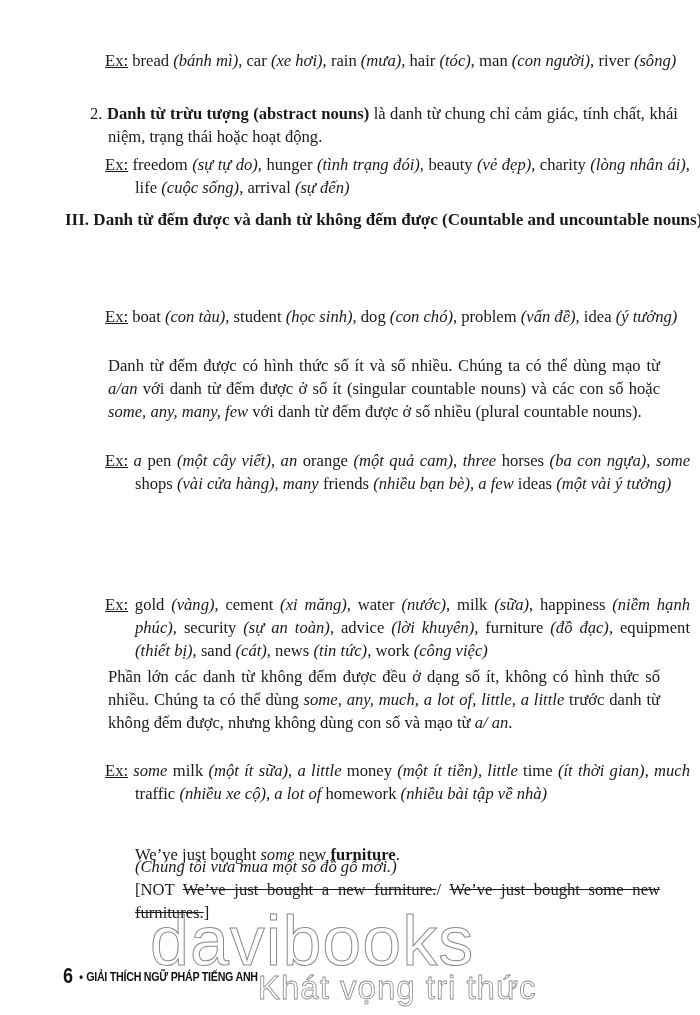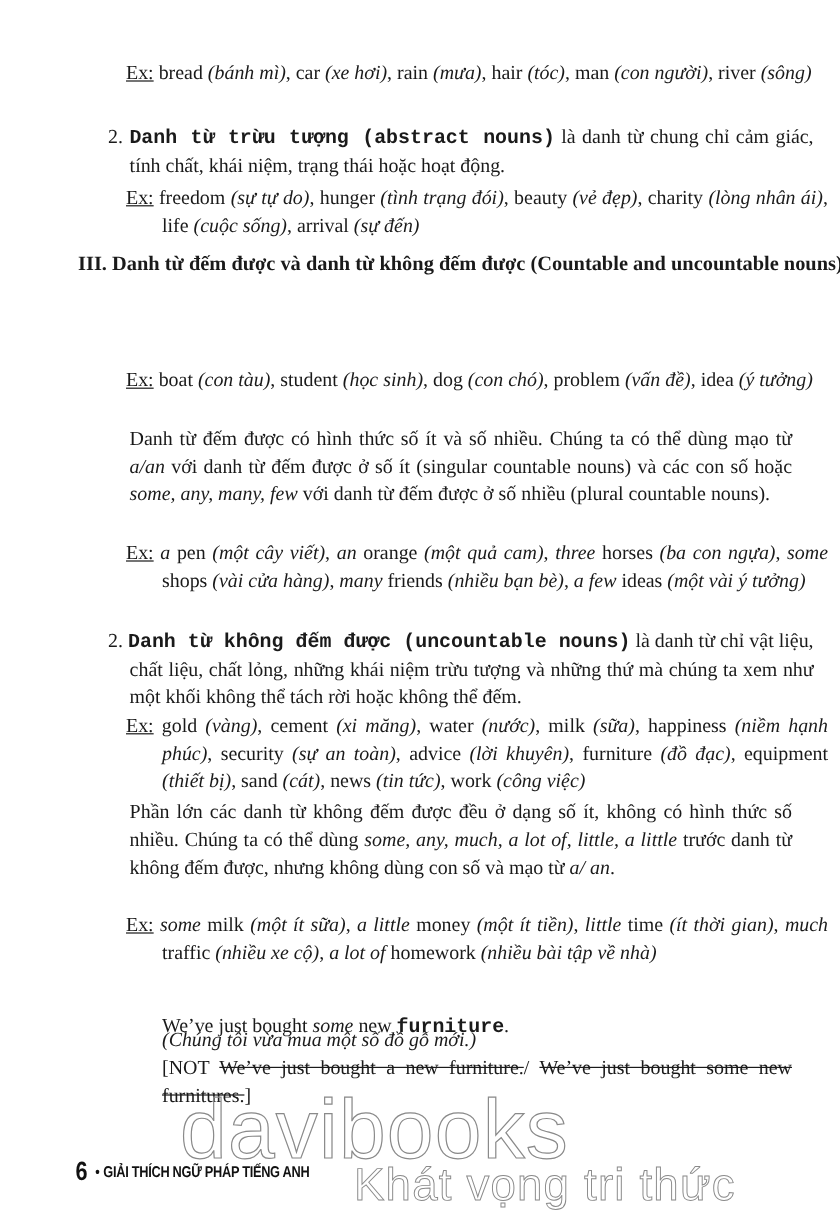--- a/index.html
+++ b/index.html
@@ -50,21 +50,21 @@
       text-indent: -43px;
       font-weight: bold;
       font-size: 17px;
       line-height: 24px;
       text-align: justify;
     }
     .plain {
       left: 135px;
       width: 525px;
     }
-    b { font-weight: bold; font-family: Liberation Mono, monospace; }
+    b { font-weight: bold; }
     i { font-style: italic; }
     .strike { text-decoration: line-through; }
     .footer {
       position: absolute;
       left: 63px;
       top: 960px;
       font-family: "Liberation Sans", sans-serif;
       font-size: 13px;
       font-weight: bold;
       letter-spacing: -0.3px;
@@ -91,28 +91,27 @@
       -webkit-text-stroke: 1px #8a8a8a;
       letter-spacing: 1px;
       white-space: nowrap;
       pointer-events: none;
     }
     .watermark2 {
       position: absolute;
       left: 258px;
       top: 966px;
       font-family: "Liberation Sans", sans-serif;
-      font-size: 38px;
+      font-size: 33px;
       line-height: 36px;
       color: transparent;
       -webkit-text-stroke: 0.8px #8a8a8a;
       letter-spacing: 1px;
       white-space: nowrap;
       pointer-events: none;
-      margin-left: 37px;
     }
   </style>
 </head>
 <body>
 
 <div class="page">
 
   <div class="blk ex" style="top:45px;">
     <span class="ex-label">Ex:</span><span><span> bread </span><i>(bánh mì)</i><span>, car </span><i>(xe hơi)</i><span>, rain </span><i>(mưa)</i><span>, hair </span><i>(tóc)</i><span>, man </span><i>(con người)</i><span>, river </span><i>(sông)</i></span>
   </div>
@@ -137,24 +136,20 @@
   </div>
 
   <div class="blk para" style="top:350px;">
     <span><span>Danh từ đếm được có hình thức số ít và số nhiều. Chúng ta có thể dùng mạo từ </span><i>a/an</i><span> với danh từ đếm được ở số ít (singular countable nouns) và các con số hoặc </span><i>some, any, many, few</i><span> với danh từ đếm được ở số nhiều (plural countable nouns).</span></span>
   </div>
 
   <div class="blk ex" style="top:445px;">
     <span class="ex-label">Ex:</span><span><span> </span><i>a</i><span> pen </span><i>(một cây viết)</i><span>, </span><i>an</i><span> orange </span><i>(một quả cam)</i><span>, </span><i>three</i><span> horses </span><i>(ba con ngựa)</i><span>, </span><i>some</i><span> shops </span><i>(vài cửa hàng)</i><span>, </span><i>many</i><span> friends </span><i>(nhiều bạn bè)</i><span>, </span><i>a few</i><span> ideas </span><i>(một vài ý tưởng)</i></span>
   </div>
 
-  <div class="blk num" style="top:518px;">
-    <span>2.</span>
-    <b>Danh từ không đếm được (uncountable nouns)</b><span> là danh từ chỉ vật liệu, chất liệu, chất lỏng, những khái niệm trừu tượng và những thứ mà chúng ta xem như một khối không thể tách rời hoặc không thể đếm.</span>
-  </div>
 
   <div class="blk ex" style="top:589px;">
     <span class="ex-label">Ex:</span><span><span> gold </span><i>(vàng)</i><span>, cement </span><i>(xi măng)</i><span>, water </span><i>(nước)</i><span>, milk </span><i>(sữa)</i><span>, happiness </span><i>(niềm hạnh phúc)</i><span>, security </span><i>(sự an toàn)</i><span>, advice </span><i>(lời khuyên)</i><span>, furniture </span><i>(đồ đạc)</i><span>, equipment </span><i>(thiết bị)</i><span>, sand </span><i>(cát)</i><span>, news </span><i>(tin tức)</i><span>, work </span><i>(công việc)</i></span>
   </div>
 
   <div class="blk para" style="top:661px;">
     <span><span>Phần lớn các danh từ không đếm được đều ở dạng số ít, không có hình thức số nhiều. Chúng ta có thể dùng </span><i>some, any, much, a lot of, little, a little</i><span> trước danh từ không đếm được, nhưng không dùng con số và mạo từ </span><i>a/ an</i><span>.</span></span>
   </div>
 
   <div class="blk ex" style="top:755px;">

